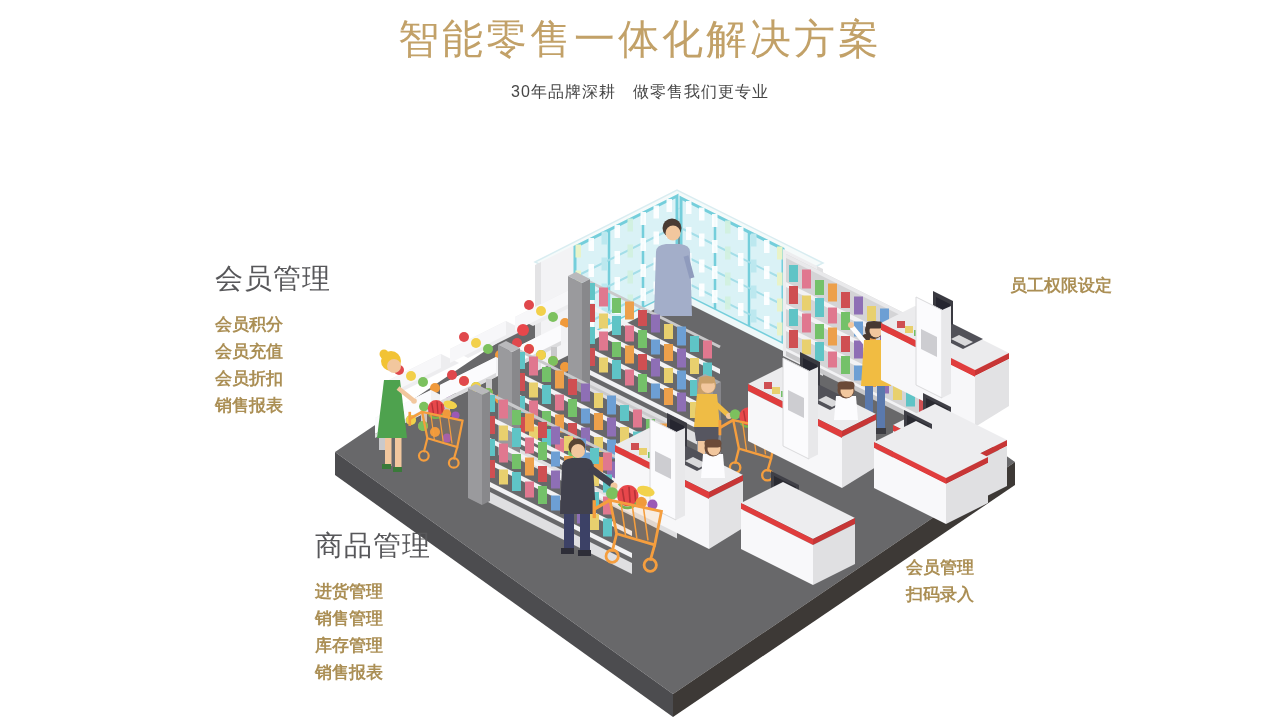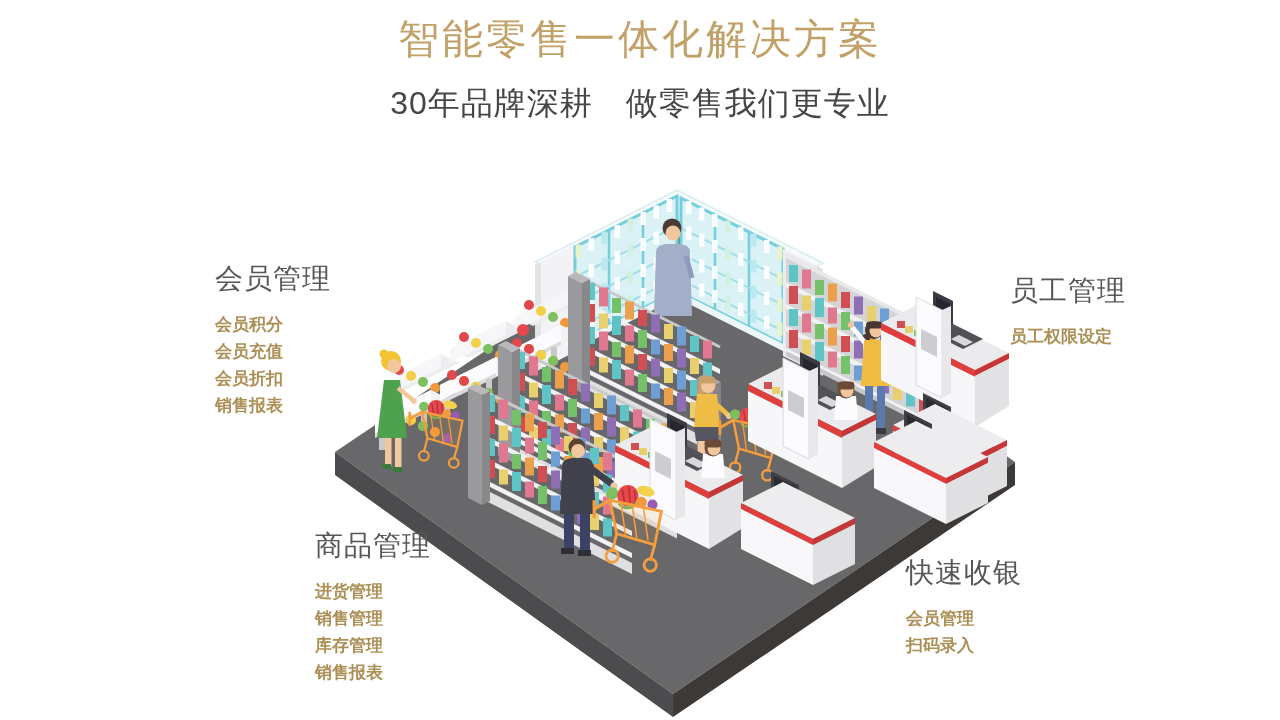--- a/index.html
+++ b/index.html
@@ -13,21 +13,21 @@
     position:relative;width:1280px;height:720px;overflow:hidden;background:#ffffff;
     font-family:"Liberation Sans","DejaVu Sans",sans-serif;
   }
   #illustration{position:absolute;left:0;top:0;width:1280px;height:720px;}
   .page-title{
     position:absolute;left:0;top:12px;width:1280px;text-align:center;
     font-size:41px;font-weight:300;letter-spacing:3px;color:var(--title_gold);
   }
   .page-subtitle{
     position:absolute;left:0;top:82px;width:1280px;text-align:center;
-    font-size:32px;font-weight:300;letter-spacing:1px;color:var(--subtitle_gray);
+    font-size:16px;font-weight:300;letter-spacing:1px;color:var(--subtitle_gray);
   }
   .sec{position:absolute;}
   .sec .sec-title{
     font-size:28px;font-weight:300;color:var(--heading_gray);letter-spacing:1px;
     margin:0 0 13px 0;
   }
   .sec .sec-item{
     font-size:17px;font-weight:700;color:var(--accent_gold);line-height:27px;
   }
   #sec-member{left:215px;top:260px;}
@@ -402,31 +402,29 @@
 
   <div class="sec" id="sec-member">
     <div class="sec-title">会员管理</div>
     <div class="sec-item">会员积分</div>
     <div class="sec-item">会员充值</div>
     <div class="sec-item">会员折扣</div>
     <div class="sec-item">销售报表</div>
   </div>
 
   <div class="sec" id="sec-staff">
-    <div class="sec-title">员工管理</div>
     <div class="sec-item">员工权限设定</div>
   </div>
 
   <div class="sec" id="sec-product">
     <div class="sec-title">商品管理</div>
     <div class="sec-item">进货管理</div>
     <div class="sec-item">销售管理</div>
     <div class="sec-item">库存管理</div>
     <div class="sec-item">销售报表</div>
   </div>
 
   <div class="sec" id="sec-cashier">
-    <div class="sec-title">快速收银</div>
     <div class="sec-item">会员管理</div>
     <div class="sec-item">扫码录入</div>
   </div>
 
 </div>
 
 </body></html>

